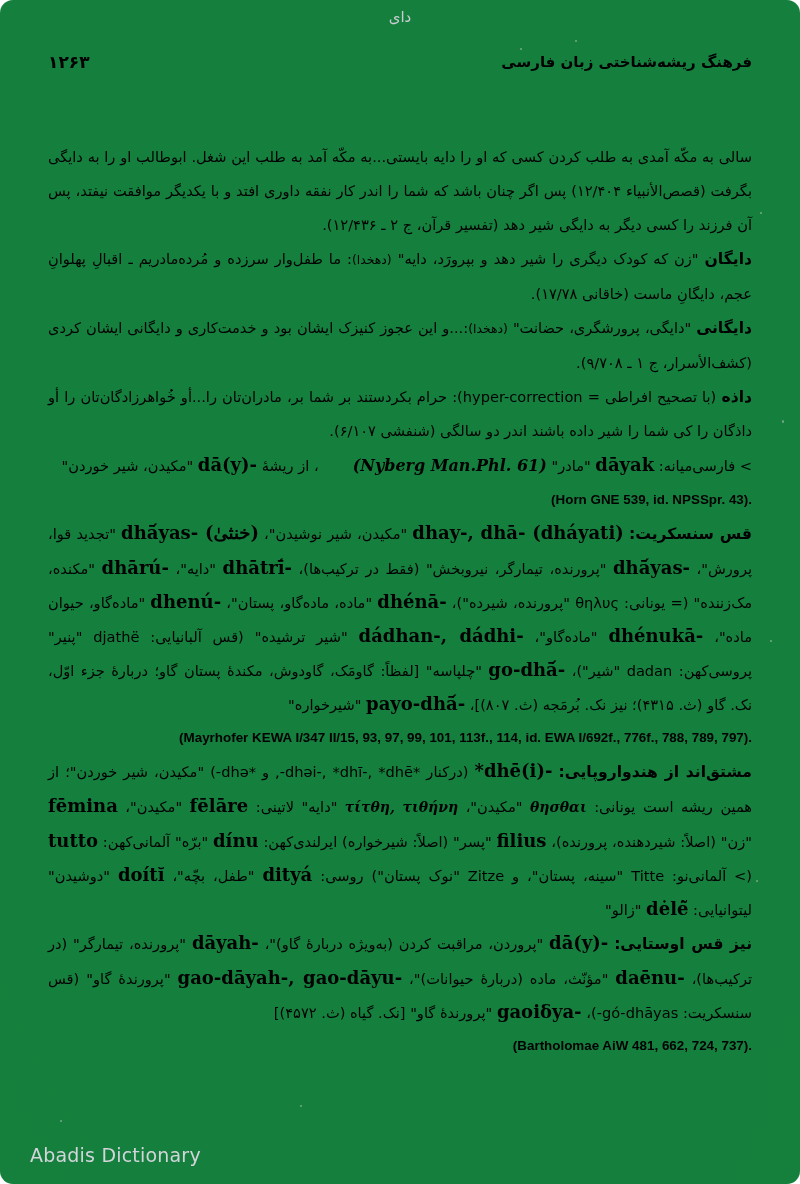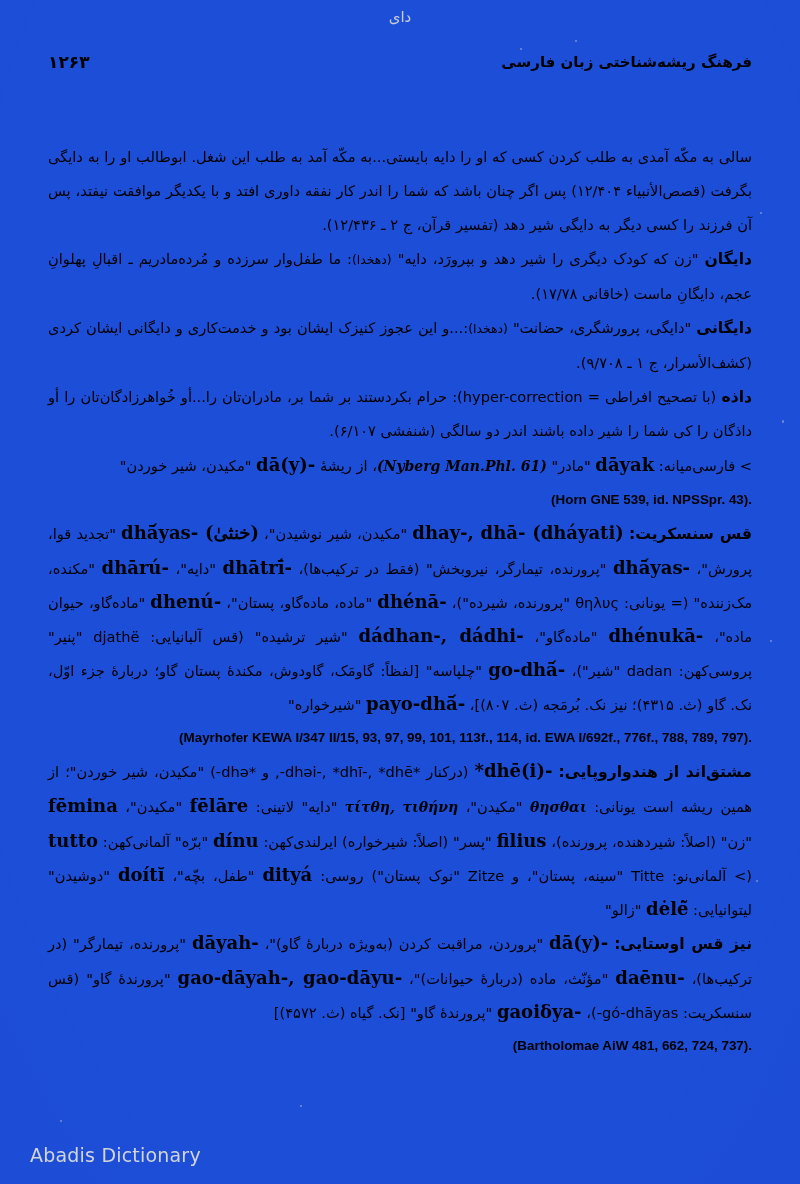--- a/index.html
+++ b/index.html
@@ -14,21 +14,22 @@
     position: relative;
     overflow: hidden;
     font-family: "DejaVu Serif", "Liberation Serif", serif;
     color: #000000;
   }
 
   
   .page {
     position: absolute;
     inset: 0;
-    background: #1d4ed8;
+    background: #15803d;
+    border-radius: 13px;
   }
   .scan-tint {
     position: absolute;
     inset: 0;
     background:
       radial-gradient(ellipse at 50% 40%, rgba(255,255,255,0) 55%, rgba(0,0,0,0.012) 100%);
     pointer-events: none;
   }
 
   
@@ -104,21 +105,22 @@
     font-family: "DejaVu Serif", "Liberation Serif", serif;
     font-weight: bold;
     font-size: 18px;
   }
   .lat-i {
     direction: ltr;
     unicode-bidi: isolate;
     font-family: "DejaVu Serif", "Liberation Serif", serif;
     font-weight: bold;
     font-style: italic;
-    font-size: 14px;
+    font-size: 16px;
+    margin-left: 34px;
   }
   .gr {
     direction: ltr;
     unicode-bidi: isolate;
     font-family: "DejaVu Serif", "Liberation Serif", serif;
     font-style: italic;
     font-weight: bold;
     font-size: 14px;
   }
   .refline {

